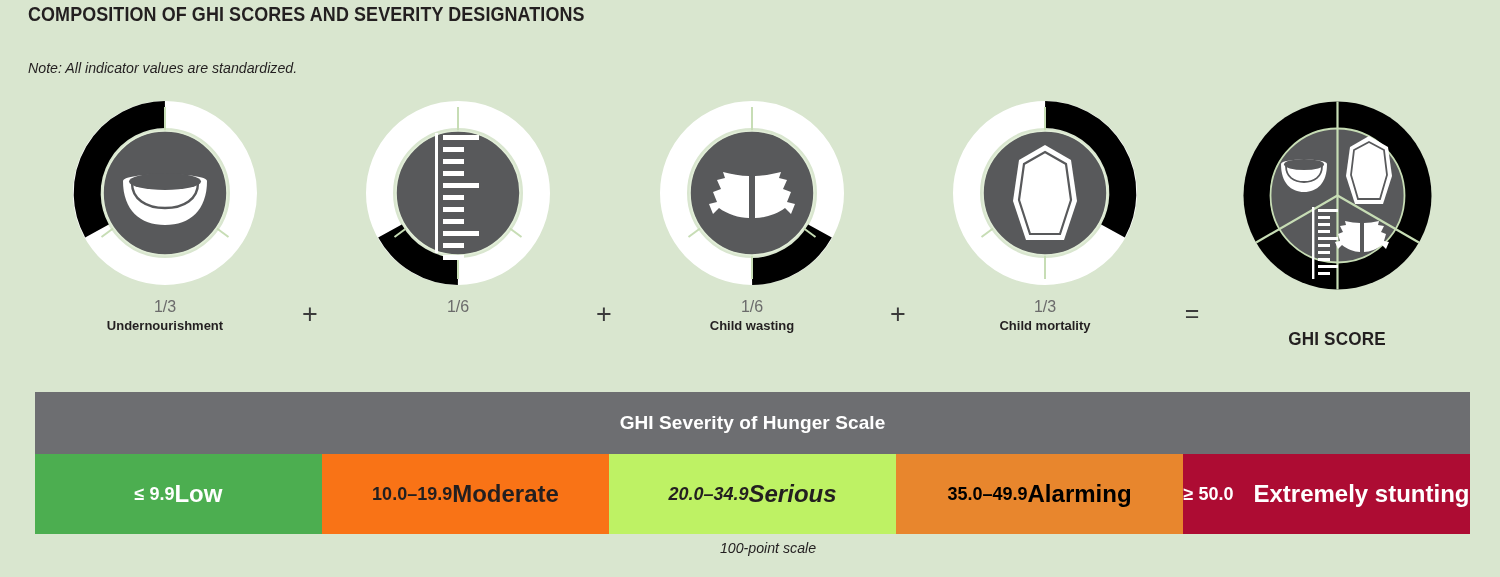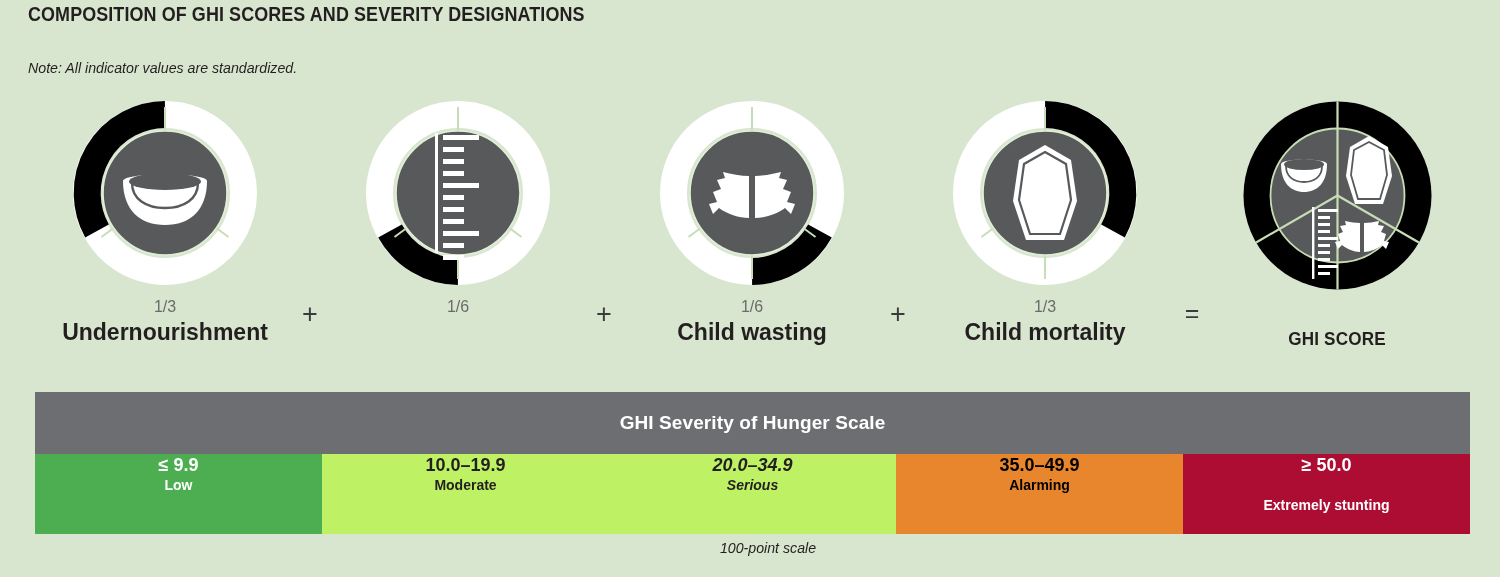--- a/index.html
+++ b/index.html
@@ -59,21 +59,21 @@
   .donut-wrap svg { display: block; width: 210px; height: 210px; }
 
   .fraction {
     font-size: 16px;
     color: #6b6b6b;
     line-height: 1.15;
     font-weight: normal;
   }
   .comp-label {
     margin-top: 3px;
-    font-size: 23px;
+    font-size: 13px;
     font-weight: bold;
     color: #231f20;
     line-height: 1.15;
     white-space: nowrap;
   }
   .comp-label.condensed {
     transform: scaleX(0.9);
   }
 
   .operator {
@@ -108,27 +108,27 @@
     font-weight: bold;
     letter-spacing: 0.1px;
   }
   #scale-bands {
     display: flex;
     height: 80px;
   }
   .band {
     flex: 1 1 0;
     display: flex;
-    flex-direction: column;
+    flex-direction: row;
     align-items: center;
-    justify-content: flex-start;
+    justify-content: center;
     line-height: 1.26;
   }
   .band .range { font-size: 18px; font-weight: bold; }
-  .band .name  { font-size: 14px; font-weight: bold; }
+  .band .name  { font-size: 24px; font-weight: bold; }
 
   #footnote {
     position: absolute;
     top: 540px;
     left: 0;
     width: 1500px;
     text-align: center;
     font-size: 14.2px;
     font-style: italic;
     color: #231f20;
@@ -314,21 +314,21 @@
 
 <div id="scale">
   <div id="scale-header">
     <span id="scale-header-label">GHI Severity of Hunger Scale</span>
   </div>
   <div id="scale-bands">
     <div class="band" style="background:#4cae50;color:#ffffff;">
       <span class="range">≤ 9.9</span>
       <span class="name">Low</span>
     </div>
-    <div class="band" style="background:#bef264;color:#231f20;">
+    <div class="band" style="background:#f97316;color:#231f20;">
       <span class="range">10.0–19.9</span>
       <span class="name">Moderate</span>
     </div>
     <div class="band" style="background:#bef264;color:#231f20;font-style:italic;">
       <span class="range">20.0–34.9</span>
       <span class="name">Serious</span>
     </div>
     <div class="band" style="background:#e8862d;color:#000000;">
       <span class="range">35.0–49.9</span>
       <span class="name">Alarming</span>

